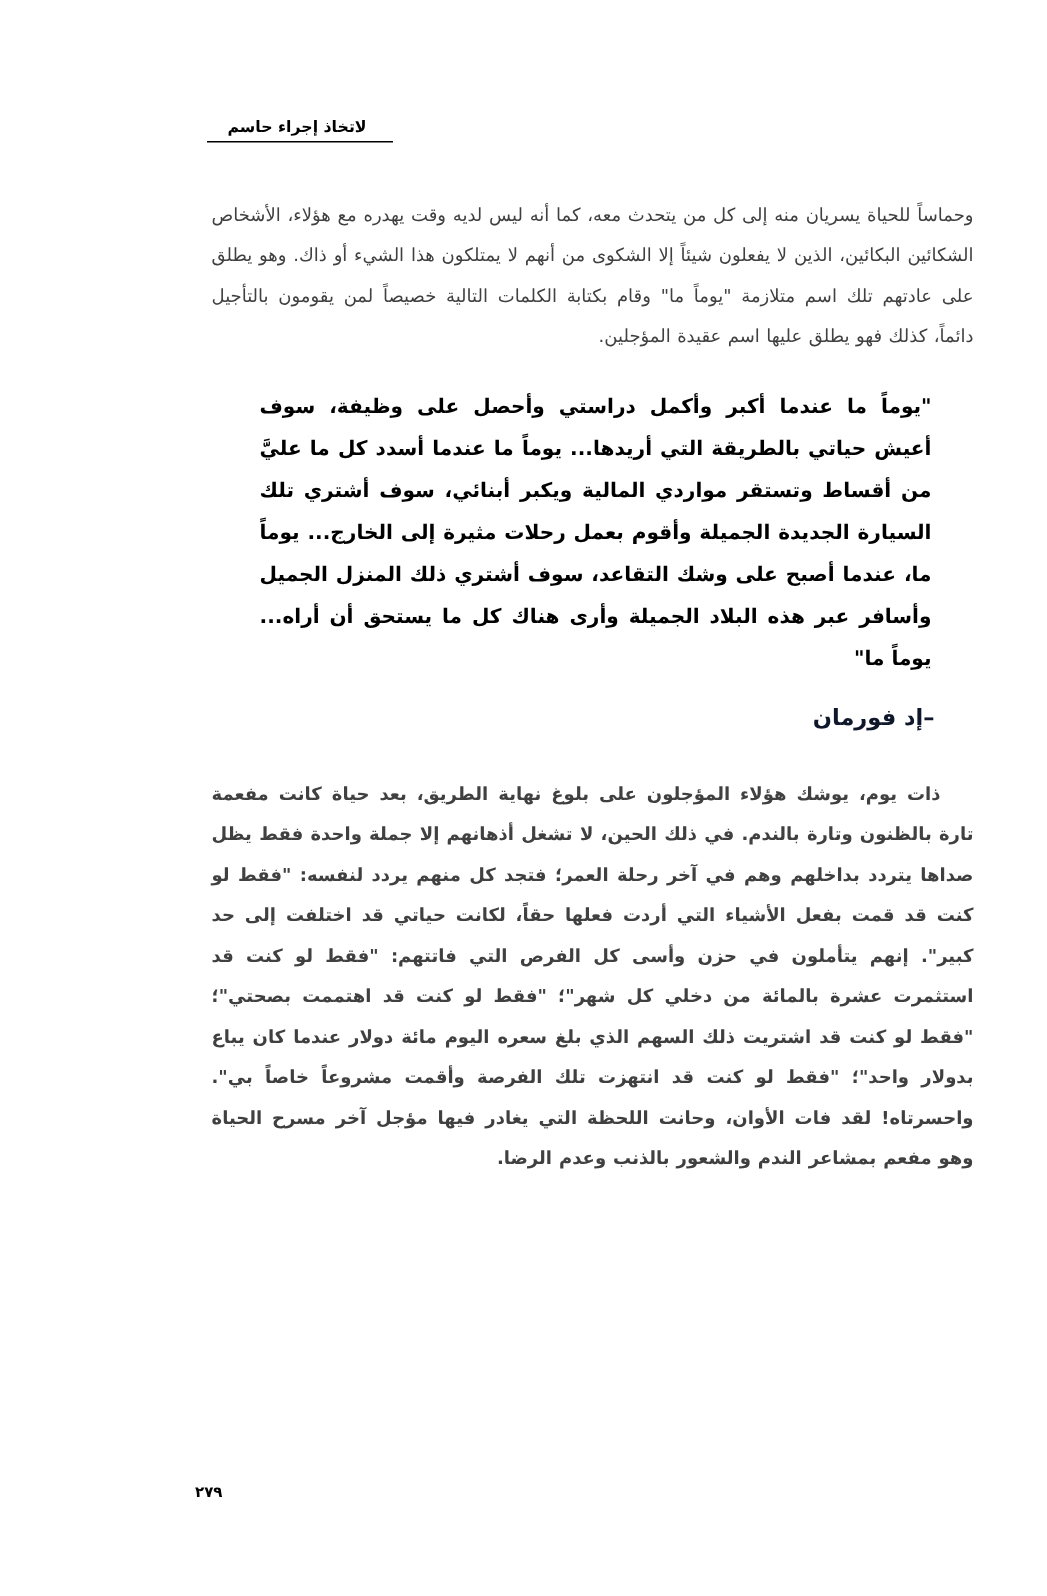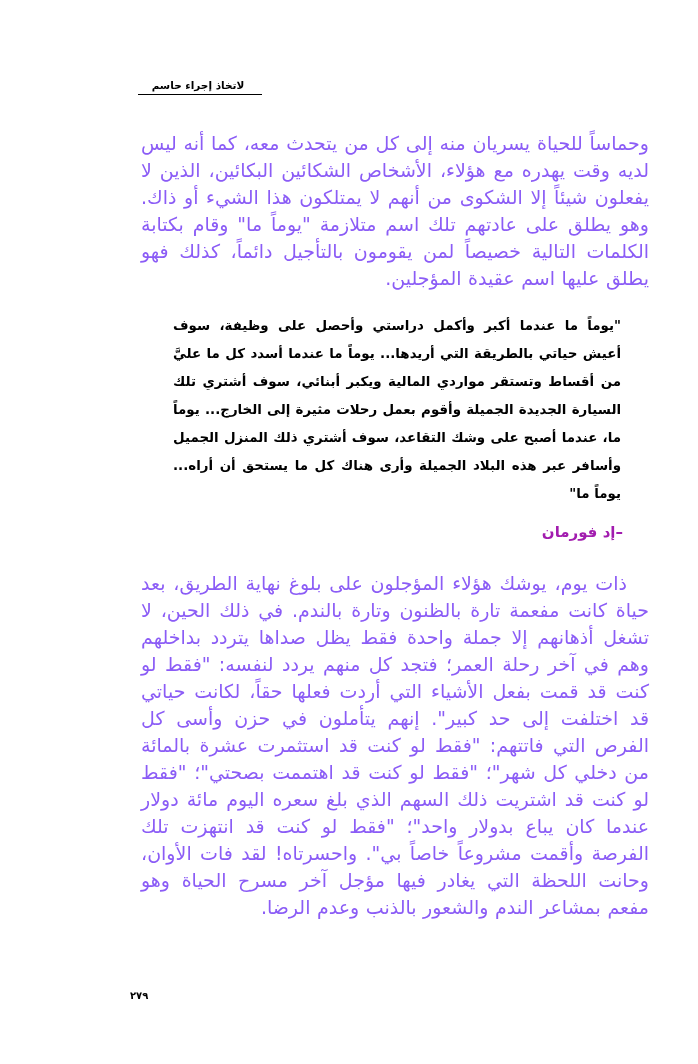--- a/index.html
+++ b/index.html
@@ -54,26 +54,26 @@
     top: 130px;
     left: 95px;
     width: 508px;
     direction: rtl;
     text-align: justify;
     text-justify: inter-word;
   }
 
   .body-para {
     margin: 0 0 0 0;
-    font-size: 19px;
+    font-size: 12px;
     line-height: 27px;
     text-align: justify;
     text-justify: inter-word;
     word-spacing: 0.5px;
-    color: #8b5cf6;
+    color: #404040;
   }
 
   .body-para.first {
     margin-bottom: 0;
   }
 
   .para-gap-lg {
     height: 26px;
   }
 
@@ -97,33 +97,34 @@
   }
 
   
   .attribution {
     margin: 0;
     padding-right: 14px;
     font-size: 15px;
     font-weight: bold;
     line-height: 24px;
     text-align: right;
-    color: #a21caf;
+    color: #0f172a;
     direction: rtl;
     unicode-bidi: plaintext;
   }
 
   .attribution-inner {
     display: inline-block;
     padding-right: 12px;
   }
 
   
   .indent {
     text-indent: 22px;
+    font-weight: bold;
   }
 
   
   .folio {
     position: absolute;
     bottom: 58px;
     left: 84px;
     font-size: 10px;
     font-weight: bold;
     line-height: 20px;

